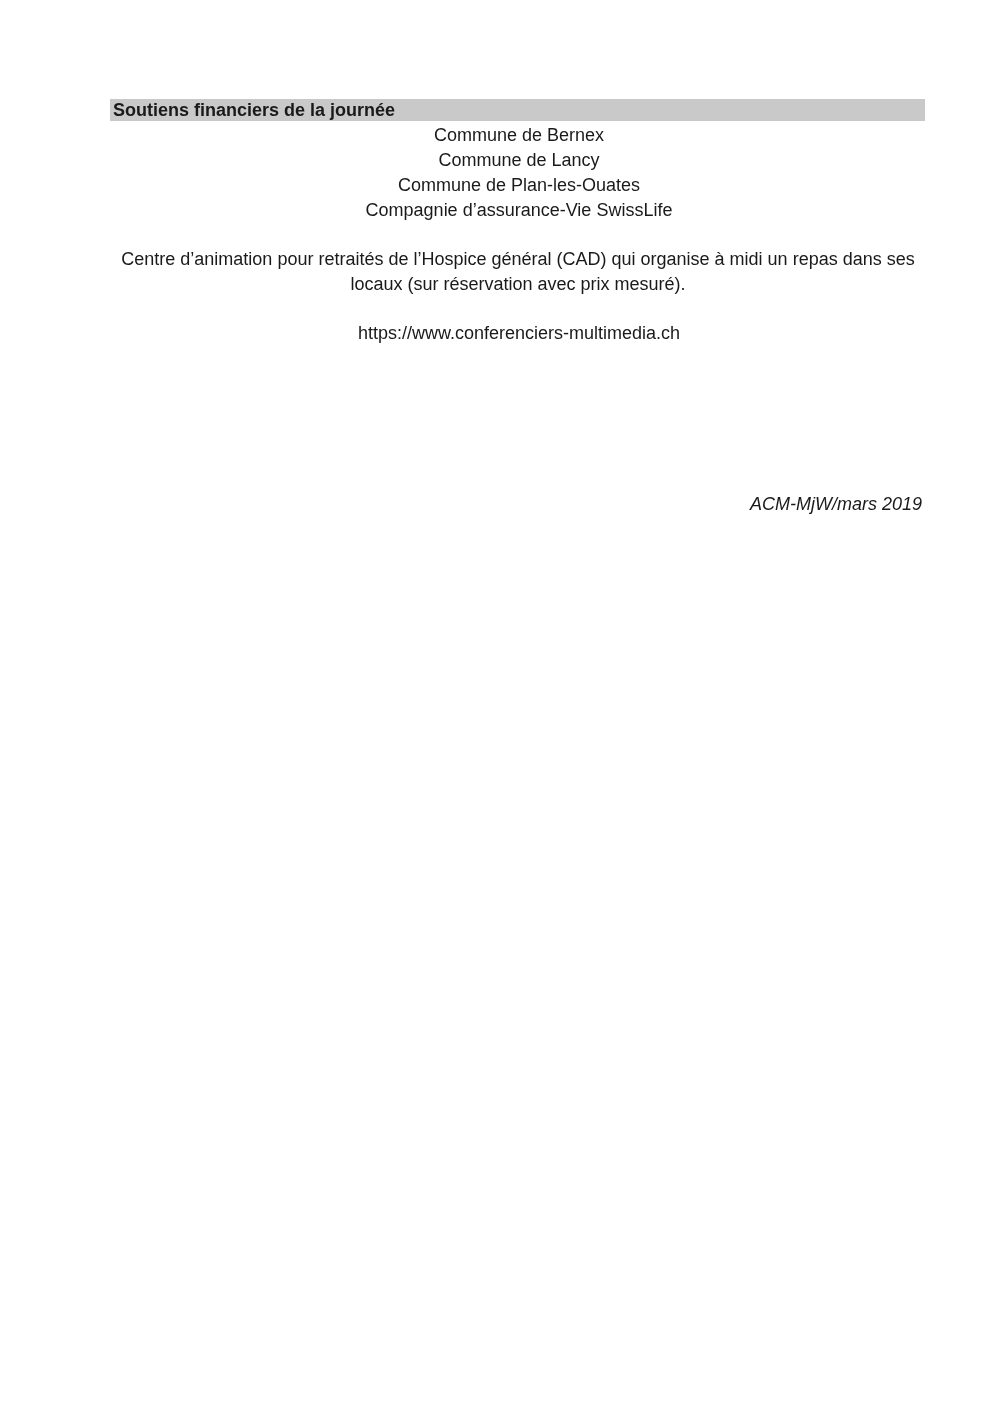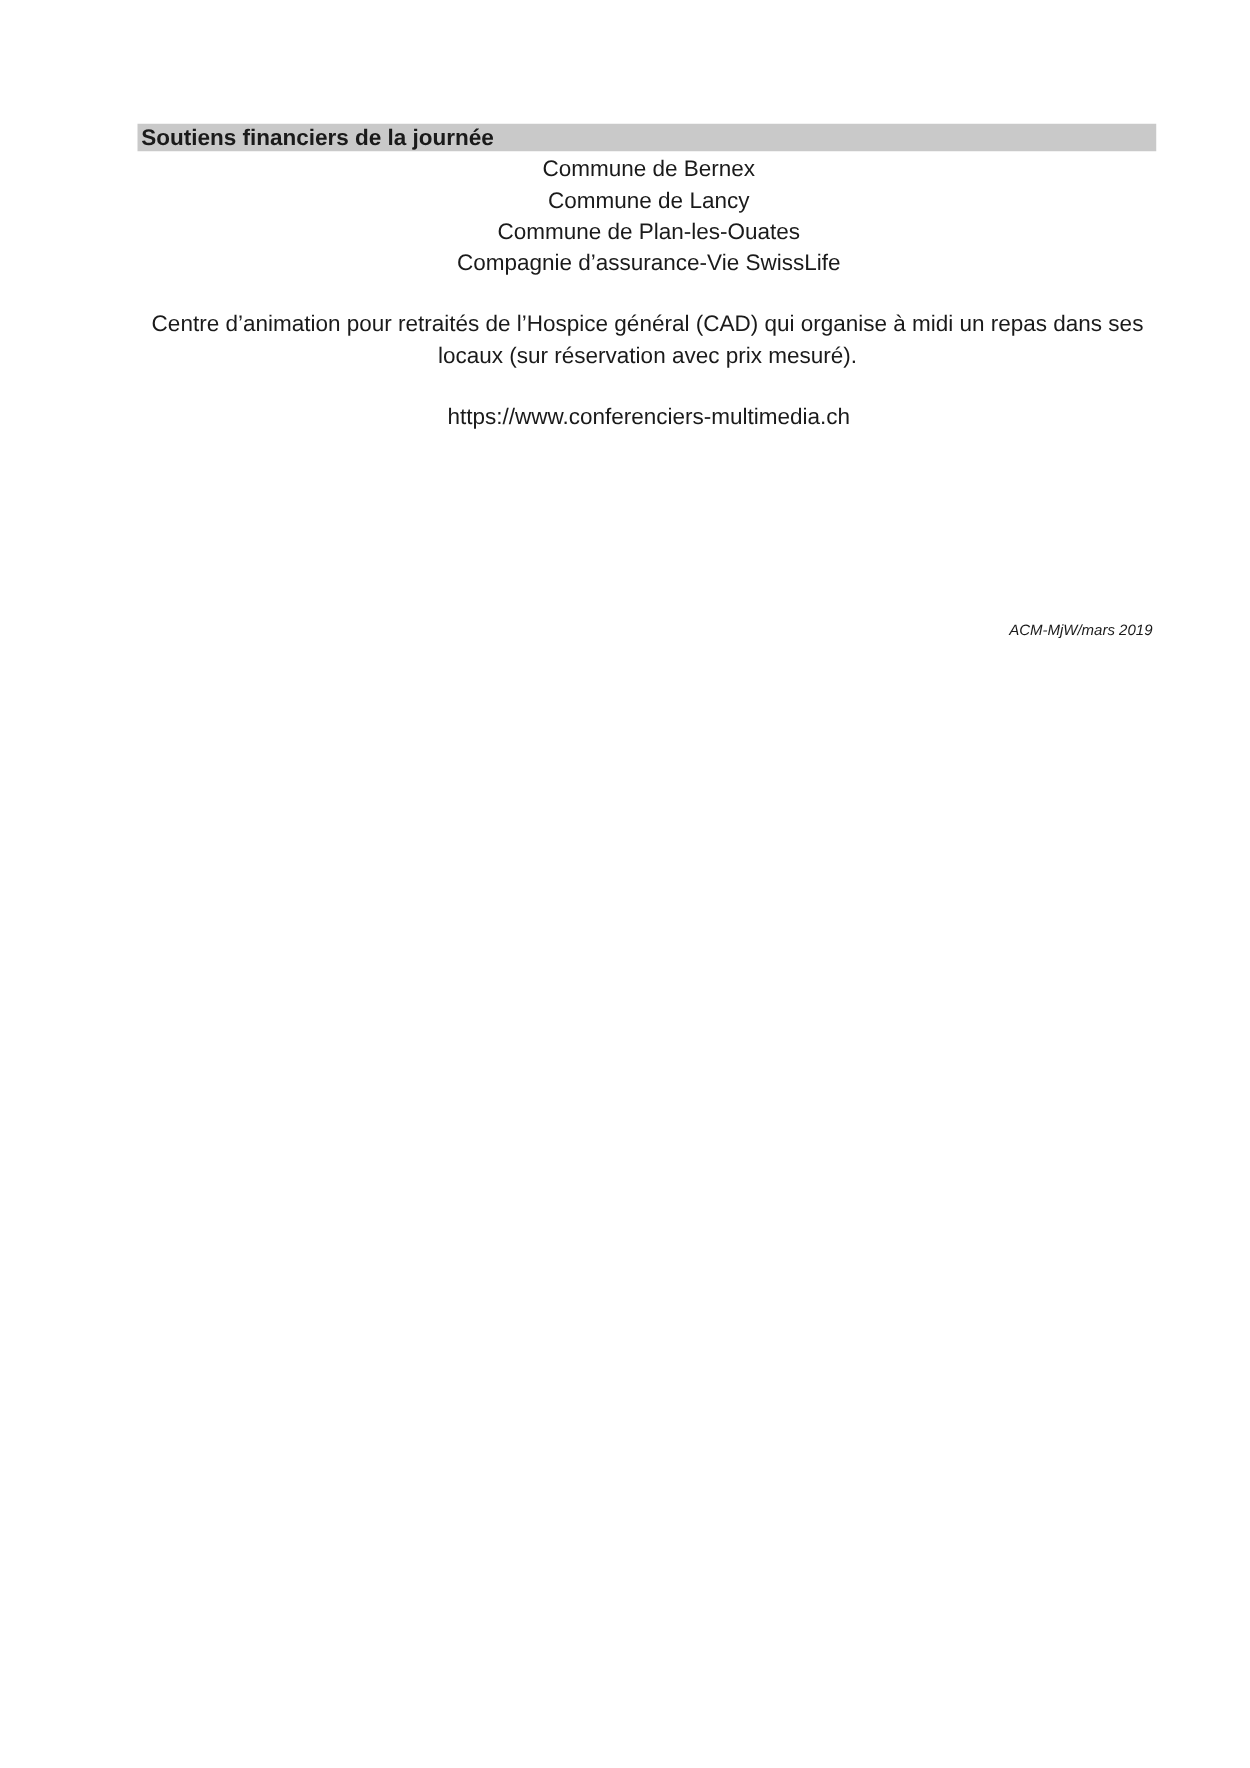--- a/index.html
+++ b/index.html
@@ -38,21 +38,21 @@
     margin: 0;
     padding: 0 0 0 3px;
     text-align: center;
   }
   .para { padding-right: 2px; }
   .footer-sig {
     margin: 146px 0 0 0;
     padding: 0 3px 0 0;
     text-align: right;
     font-style: italic;
-    font-size: 12px;
+    font-size: 18px;
     line-height: 25px;
   }
 </style>
 </head>
 <body>
 
 <div class="page">
   <div class="content">
 
     <div class="section">

